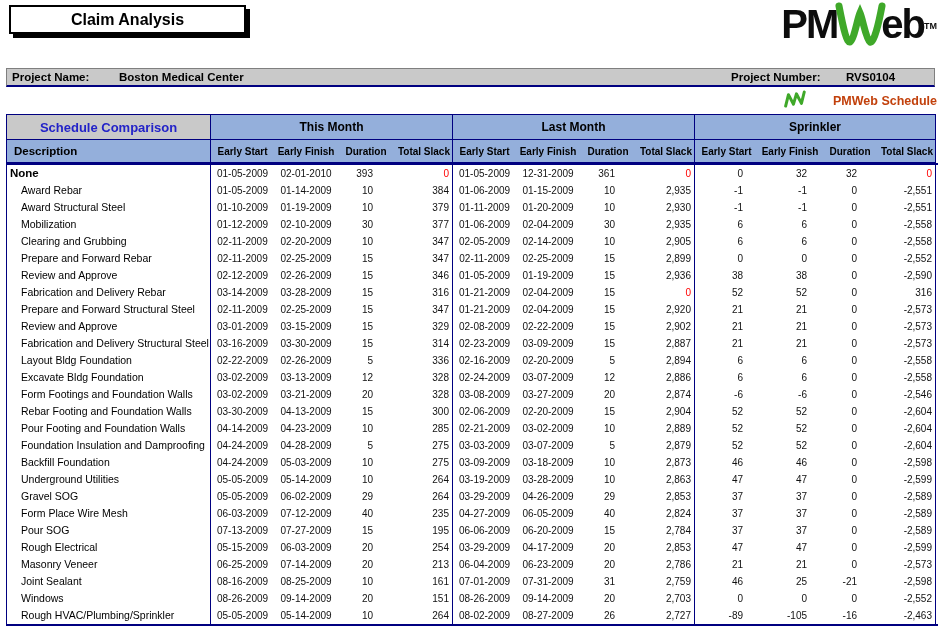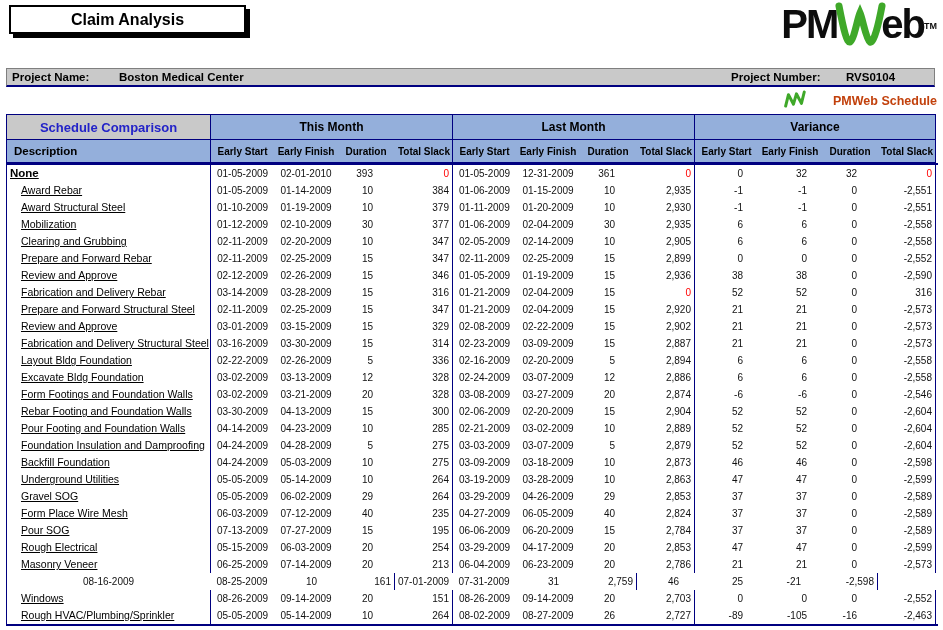--- a/index.html
+++ b/index.html
@@ -50,21 +50,21 @@
     display:flex; align-items:center; justify-content:center;
     font-size:10px; font-weight:bold; color:#000; white-space:nowrap; }
   .subhdr-row .desc-h { justify-content:flex-start; padding-left:7px; font-size:11.5px;
     border-left:1px solid #000080; }
   .subhdr-row .ts-h { justify-content:flex-end; padding-right:2px; }
   .subhdr-row .gstart { border-left:1px solid #000080; }
   .subhdr-row > div:last-child { border-right:1px solid #000080; }
 
   .tbody .trow { height:17px; }
   .trow .cell { font-size:10px; line-height:17px; white-space:nowrap; overflow:hidden; color:#111; }
-  .trow .desc { font-size:10.5px; padding-left:14px; border-left:1px solid #000080; color:#000;text-decoration:underline; }
+  .trow .desc { font-size:10.5px; padding-left:14px; border-left:1px solid #000080; color:#000; }
   .trow.summary .desc { padding-left:3px; font-weight:bold; font-size:11.5px; }
   .trow .date { text-align:center; }
   .trow .dur  { text-align:right; padding-right:21px; }
   .trow .ts   { text-align:right; padding-right:3px; }
   .trow .gstart { border-left:1px solid #000080; }
   .trow .cell:last-child { border-right:1px solid #000080; }
   .trow .g2.date { text-align:right; padding-right:15px; }  
   .trow .red { color:#FF0000; }
 </style>
 </head>
@@ -102,21 +102,21 @@
     </span>
     <span class="sched-link">PMWeb Schedule</span>
   </div>
 
   <div class="sched-table">
 
     <div class="group-row">
       <div class="corner-cell">Schedule Comparison</div>
       <div>This Month</div>
       <div>Last Month</div>
-      <div>Variance</div>
+      <div>Sprinkler</div>
     </div>
 
     <div class="grid-row subhdr-row">
       <div class="desc-h">Description</div>
       <div class="gstart">Early Start</div>
       <div>Early Finish</div>
       <div>Duration</div>
       <div class="ts-h">Total Slack</div>
       <div class="gstart">Early Start</div>
       <div>Early Finish</div>
@@ -483,20 +483,21 @@
           <div class="cell date g1 gstart">06-04-2009</div>
           <div class="cell date g1">06-23-2009</div>
           <div class="cell dur g1">20</div>
           <div class="cell ts g1">2,786</div>
           <div class="cell date g2 gstart">21</div>
           <div class="cell date g2">21</div>
           <div class="cell dur g2">0</div>
           <div class="cell ts g2">-2,573</div>
         </div>
         <div class="grid-row trow">
+          <div class="cell desc">Joint Sealant</div>
           <div class="cell date g0 gstart">08-16-2009</div>
           <div class="cell date g0">08-25-2009</div>
           <div class="cell dur g0">10</div>
           <div class="cell ts g0">161</div>
           <div class="cell date g1 gstart">07-01-2009</div>
           <div class="cell date g1">07-31-2009</div>
           <div class="cell dur g1">31</div>
           <div class="cell ts g1">2,759</div>
           <div class="cell date g2 gstart">46</div>
           <div class="cell date g2">25</div>

